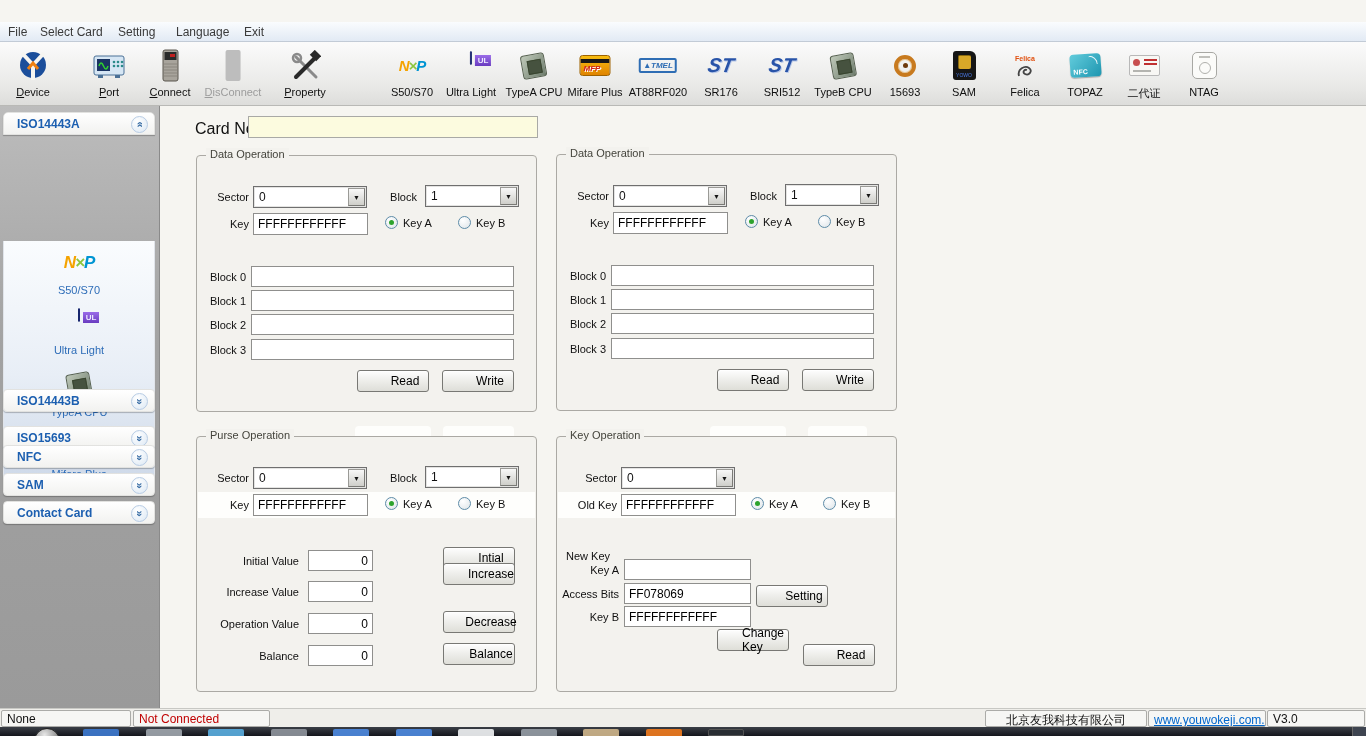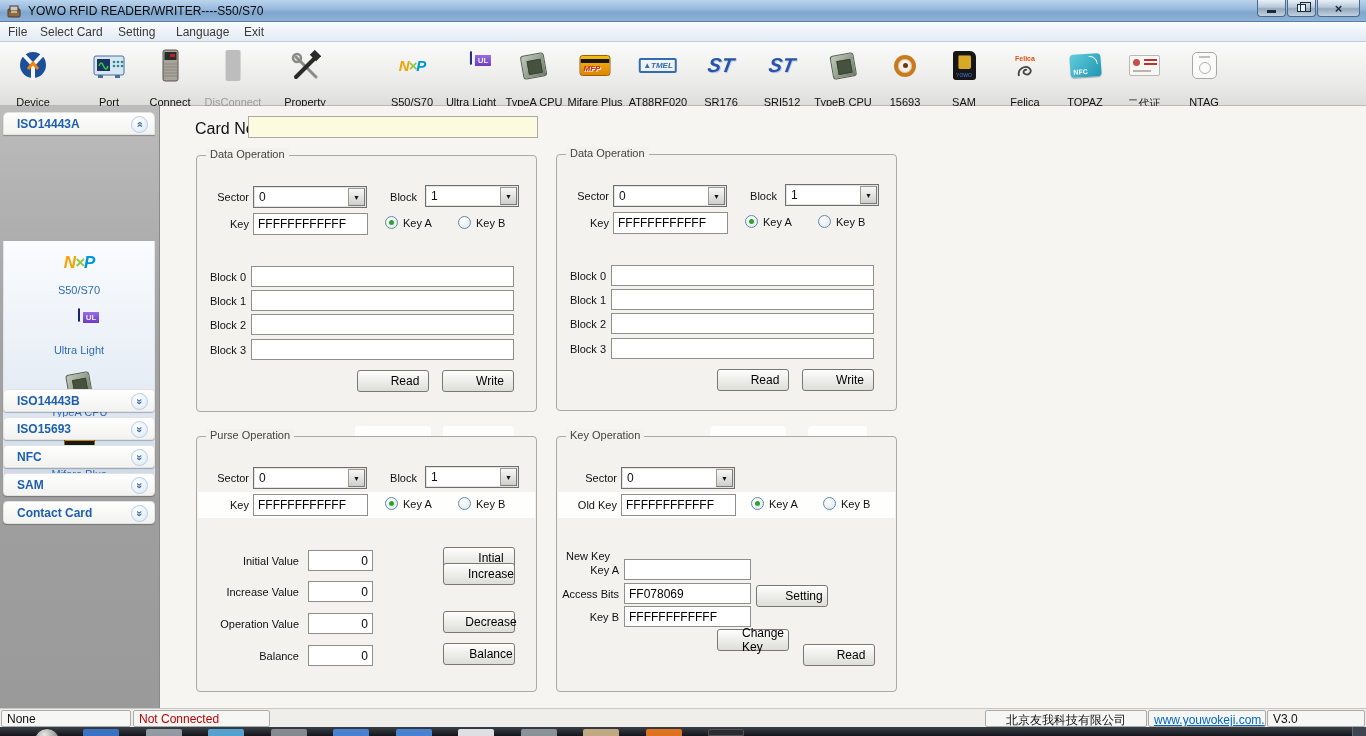--- a/index.html
+++ b/index.html
@@ -26,21 +26,21 @@
   
   .menubar { position:absolute; left:0; top:22px; width:1366px; height:20px;
     background:linear-gradient(180deg,#FAFCFE,#E2EAF4); border-bottom:1px solid #C2CBD6; }
   .menuitem { position:absolute; top:3px; font-size:12px; color:#3A3A3A; padding:0 4px; }
 
   
   .toolbar { position:absolute; left:0; top:42px; width:1366px; height:64px;
     background:linear-gradient(180deg,#FBFBFB,#E9E9E7 70%,#DDDDDB); border-bottom:1px solid #B9B9B6; }
   .titem { position:absolute; top:5px; transform:translateX(-50%); text-align:center; white-space:nowrap; }
   .ticon { height:37px; width:48px; margin:0 auto; display:flex; align-items:center; justify-content:center; position:relative; }
-  .tlabel { font-size:11px; color:#101010; margin-top:12px; }
+  .tlabel { font-size:11px; color:#101010; margin-top:2px; }
   .ulf::first-letter { text-decoration:underline; }
   .titem.disabled .tlabel { color:#9C9C9C; }
 
   
   .nxp { font-weight:bold; font-size:15px; letter-spacing:-1px; font-style:italic; }
   .nxp .n1{color:#F5A300;} .nxp .n2{color:#8DC63F;} .nxp .n3{color:#0095D3;}
   .ic-monitor { position:relative; width:26px; height:28px; }
   .ic-monitor .scr { width:26px; height:19px; border-radius:4px; background:linear-gradient(180deg,#5C86EE,#2743C8); border:1px solid #17266E; position:relative; }
   .ic-monitor .inn { position:absolute; left:4px; top:3px; width:16px; height:11px; background:linear-gradient(180deg,#9A6CE8,#6A3CC0); color:#EDEAFF; font-size:8px; font-weight:bold; text-align:center; line-height:11px; }
   .ic-monitor .neck { width:4px; height:4px; background:#222; margin:0 auto; }
@@ -132,39 +132,20 @@
   .orb { position:absolute; left:34px; top:1px; width:26px; height:26px; border-radius:50%;
     background:radial-gradient(circle at 40% 25%,#E8E8E8,#8A8A8A 60%,#4A4A4A); border:1px solid #222; }
   .tb-ico { position:absolute; top:2px; width:36px; height:7px; border-radius:2px 2px 0 0; opacity:.95; }
   .showdesk { position:absolute; right:0; top:0; width:14px; height:9px; background:#3E4450; border-left:1px solid #666; }
 </style>
 </head>
 <body>
 
 <div class="screen">
 
-  <div class="titlebar">
-    <svg class="app-ic" viewBox="0 0 16 16">
-      <rect x="2" y="6" width="12" height="8" rx="1" fill="#8A6A4A" stroke="#4A3A2A"></rect>
-      <rect x="4" y="3" width="8" height="5" fill="#C8C8C8" stroke="#4A3A2A"></rect>
-      <rect x="5" y="8" width="6" height="2" fill="#D8B868"></rect>
-    </svg>
-    <span class="title">YOWO RFID READER/WRITER----S50/S70</span>
-    <div class="winbtns">
-      <div class="winbtn">
-          <span class="g-min"></span>
-        </div>
-      <div class="winbtn">
-          <span class="g-rest"></span>
-        </div>
-      <div class="winbtn close">
-          <span class="g-close">×</span>
-        </div>
-    </div>
-  </div>
 
   <div class="menubar">
     <span class="menuitem" style="left:4px">File</span>
     <span class="menuitem" style="left:36px">Select Card</span>
     <span class="menuitem" style="left:114px">Setting</span>
     <span class="menuitem" style="left:172px">Language</span>
     <span class="menuitem" style="left:240px">Exit</span>
   </div>
 
   <div class="toolbar">
@@ -395,21 +376,21 @@
         <div class="slabel">Mifare Plus</div>
       </div>
     </div>
 
     <div class="sb-head" style="top:283px">
       <span class="hl">ISO14443B</span>
       <span class="chevbtn">
           <span class="chev">»</span>
         </span>
     </div>
-    <div class="sb-head" style="top:311px">
+    <div class="sb-head" style="top:320px">
       <span class="hl">ISO15693</span>
       <span class="chevbtn">
           <span class="chev">»</span>
         </span>
     </div>
     <div class="sb-head" style="top:339px">
       <span class="hl">NFC</span>
       <span class="chevbtn">
           <span class="chev">»</span>
         </span>

